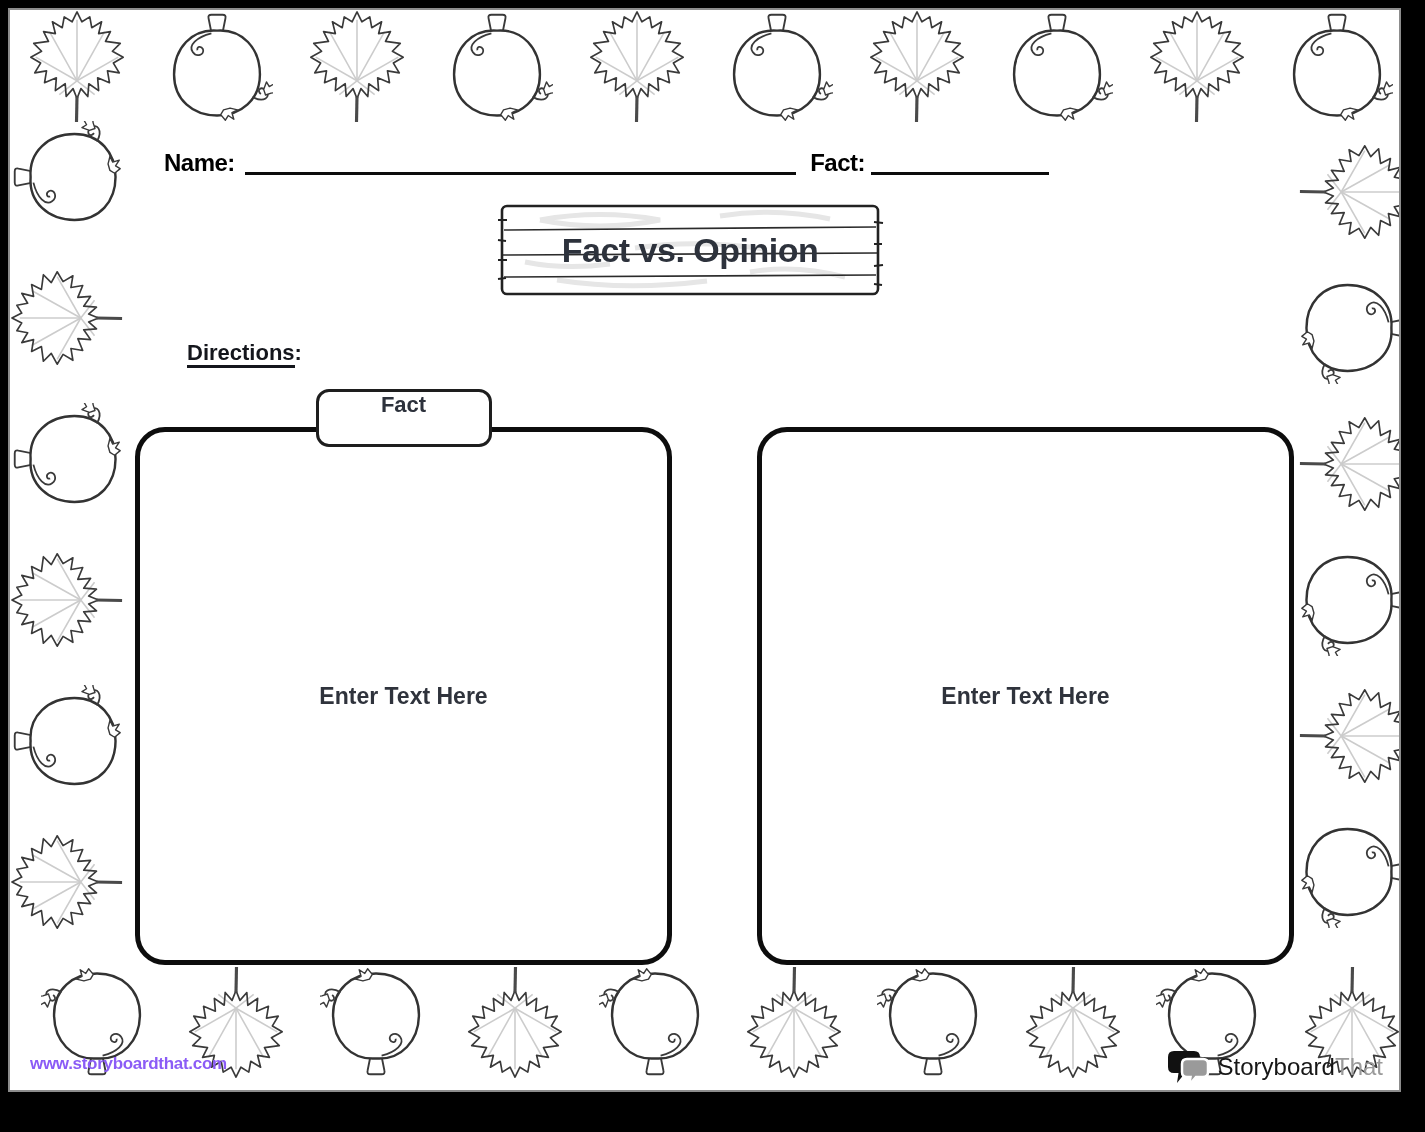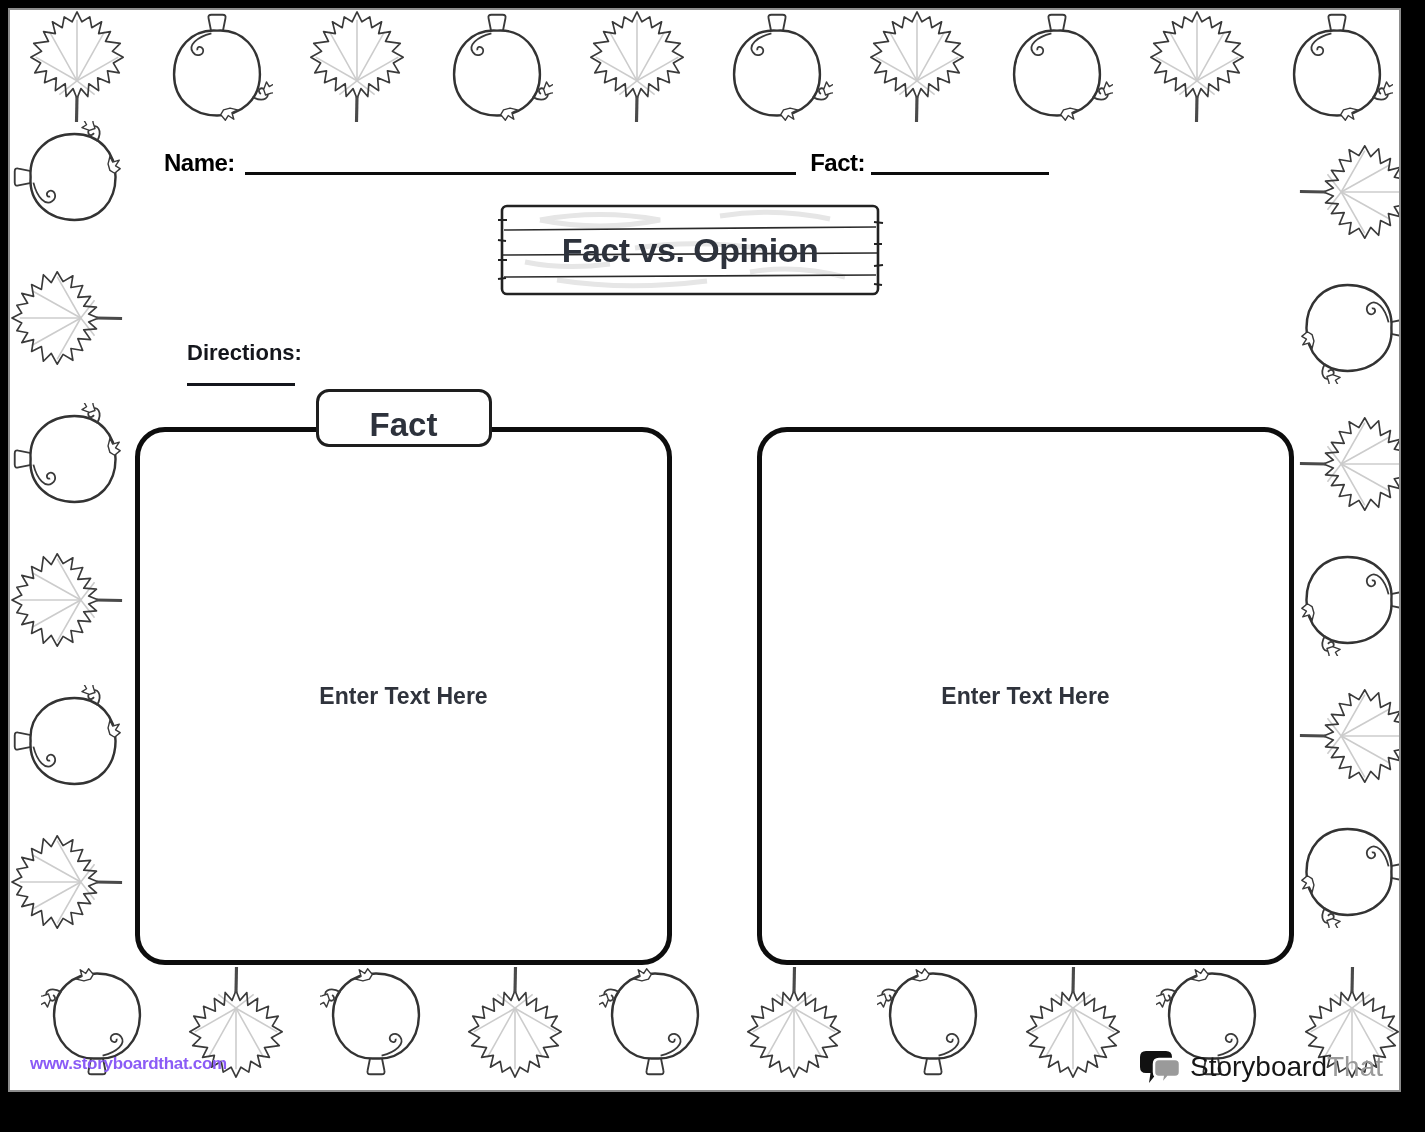--- a/index.html
+++ b/index.html
@@ -34,50 +34,50 @@
   .sign-title{
     position:absolute;inset:0;display:flex;align-items:center;justify-content:center;
     font-size:34px;font-weight:bold;color:var(--ink,#2d323c);letter-spacing:-0.5px;
   }
 
   
   .directions{
     position:absolute;left:177px;top:330px;
     font-size:22px;font-weight:bold;color:#14161c;
   }
-  .dir-word{border-bottom:3px solid #14161c;padding-bottom:18px;}
+  .dir-word{border-bottom:3px solid #14161c;padding-bottom:0;}
 
   
   .panel{
     position:absolute;top:417px;width:537px;height:538px;box-sizing:border-box;
     border:5px solid #0d0d0d;border-radius:30px;background:#fff;
   }
   .panel-fact{left:125px;}
   .panel-opinion{left:747px;}
   .tab{
     position:absolute;top:-43px;left:50%;transform:translateX(-50%);
     min-width:176px;height:58px;box-sizing:border-box;padding:0 28px;
     background:#fff;border:3px solid #1e1e1e;border-radius:13px;
-    display:flex;align-items:flex-end;justify-content:center;
-    font-size:33px;font-weight:bold;color:var(--ink,#2d323c);
+    display:flex;align-items:flex-start;justify-content:center;
+    font-size:22px;font-weight:bold;color:var(--ink,#2d323c);
   }
   .panel-body{
     position:absolute;inset:0;display:flex;align-items:center;justify-content:center;
   }
   .placeholder{font-size:23px;font-weight:700;color:#2f333c;}
 
   
   .footer-url{
     position:absolute;left:20px;top:1044px;
     font-size:17px;font-weight:bold;color:#8b5cf6;letter-spacing:-0.3px;
   }
   .logo{
     position:absolute;right:16px;top:1034px;
     display:flex;align-items:center;gap:4px;
-    font-size:28px;font-weight:500;
+    font-size:24px;font-weight:500;
   }
   .logo-black{color:#161616;}
   .logo-gray{color:var(--logo-gray,#9a9a9a);}
   .defs-holder{position:absolute;width:0;height:0;overflow:hidden;}
 </style>
 </head>
 <body>
 
 <svg class="defs-holder" aria-hidden="true">
   <defs>

